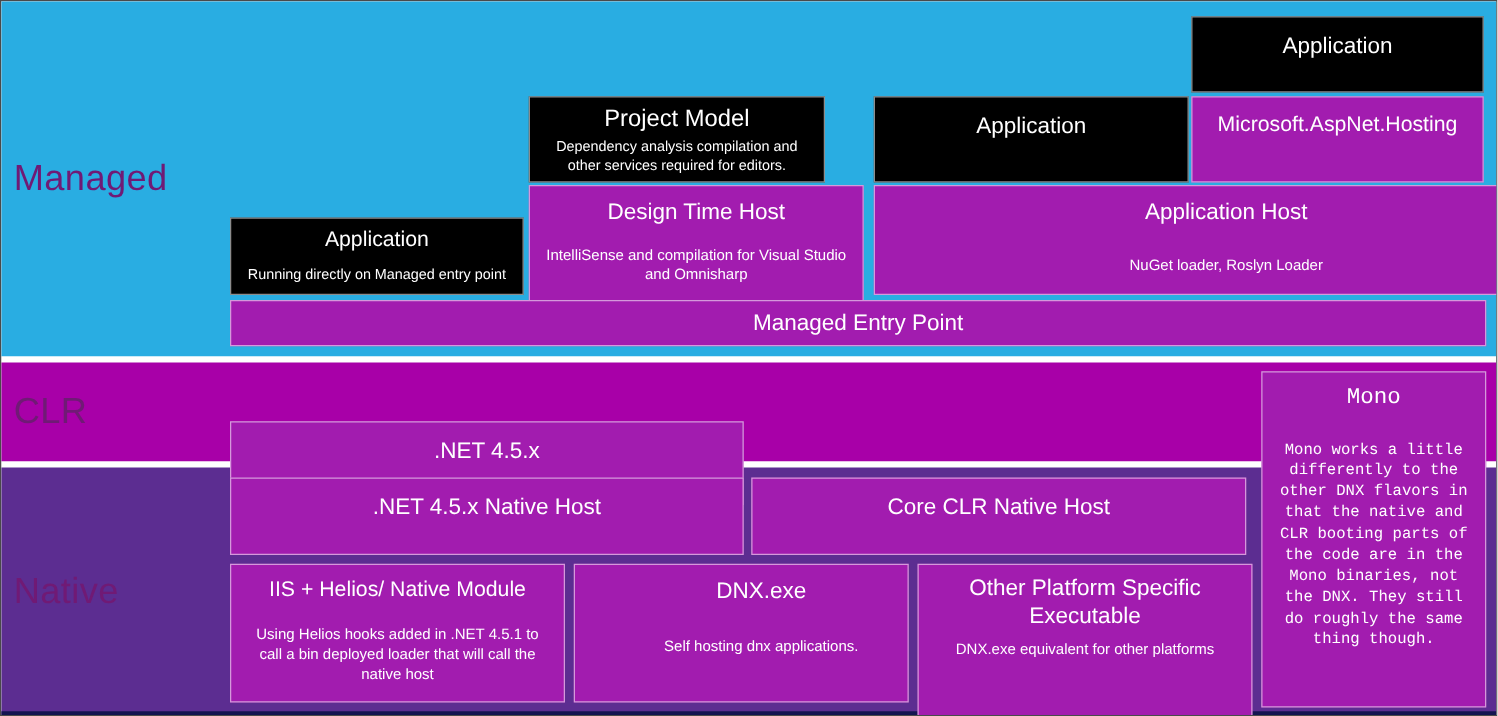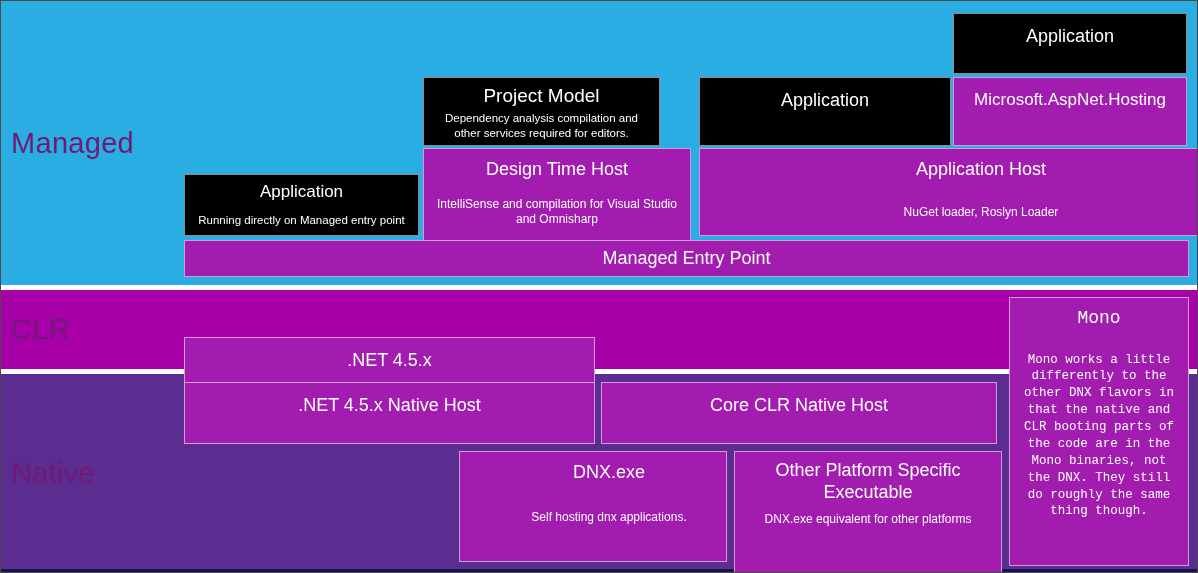--- a/index.html
+++ b/index.html
@@ -145,20 +145,24 @@
   </div>
 
   <div class="box blue" id="box-net45-native">
     <span class="title">.NET 4.5.x Native Host</span>
   </div>
 
   <div class="box blue" id="box-core-clr-native">
     <span class="title">Core CLR Native Host</span>
   </div>
 
+  <div class="box blue" id="box-iis">
+    <span class="title">IIS + Helios/ Native Module</span>
+    <span class="desc">Using Helios hooks added in .NET 4.5.1 to call a bin deployed loader that will call the native host</span>
+  </div>
 
   <div class="box blue" id="box-dnx">
     <span class="title">DNX.exe</span>
     <span class="desc">Self hosting dnx applications.</span>
   </div>
 
   <div class="box blue" id="box-other">
     <span class="title">Other Platform Specific Executable</span>
     <span class="desc">DNX.exe equivalent for other platforms</span>
   </div>

